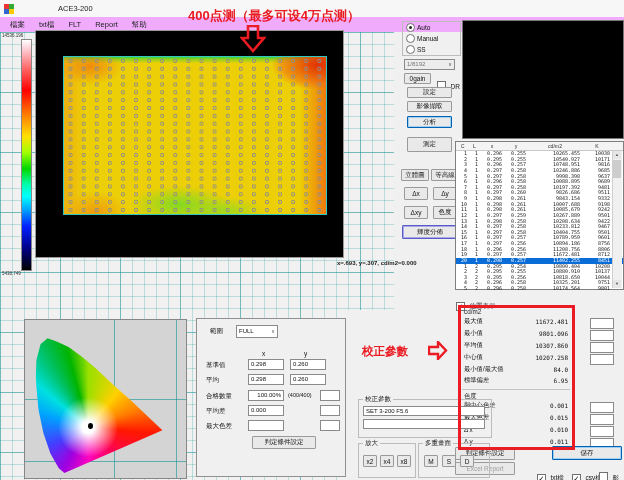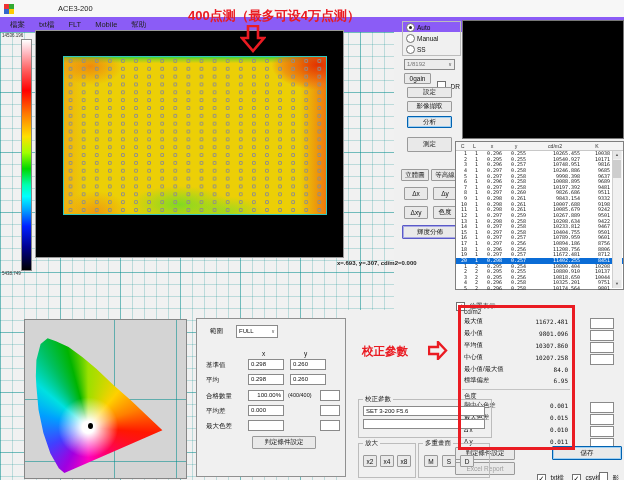--- a/index.html
+++ b/index.html
@@ -4,21 +4,21 @@
 <style>
   html,body{margin:0;padding:0;}
   .win{position:relative;width:624px;height:480px;background:#f0f0f0;overflow:hidden;
        font-family:"Liberation Sans",sans-serif;color:#111;}
   .abs{position:absolute;}
   
   .titlebar{left:0;top:0;width:624px;height:17px;background:#f7f7f7;border-bottom:1px solid #e2e2e2;display:flex;align-items:center;}
   .appicon{width:10px;height:10px;margin:0 6px 0 4px;display:grid;grid-template-columns:5px 5px;grid-template-rows:5px 5px;}
   .appicon i{display:block;}
   .title-text{font-size:7.5px;color:#222;margin-left:38px;}
-  .menubar{left:0;top:17px;width:624px;height:15px;background:#8b5cf6;display:flex;align-items:flex-end;padding-left:3px;box-sizing:border-box;}
+  .menubar{left:0;top:17px;width:624px;height:15px;background:#f0abfc;display:flex;align-items:flex-end;padding-left:3px;box-sizing:border-box;}
   .menu-item{font-size:7.5px;padding:0 7px;color:#222;line-height:14px;}
   
   .gridbg{background-color:#f1f1f1;
     background-image:
       linear-gradient(rgba(0,140,140,.40) 1px, transparent 1px),
       linear-gradient(90deg, rgba(0,140,140,.40) 1px, transparent 1px),
       linear-gradient(rgba(0,140,140,.22) 1px, transparent 1px),
       linear-gradient(90deg, rgba(0,140,140,.22) 1px, transparent 1px);
     background-size:60px 60px,60px 60px,12px 12px,12px 12px;}
   .patch{background:#f0f0f0;}
@@ -101,21 +101,21 @@
         <i style="background:#36c"></i>
         <i style="background:#fc0"></i>
     </span>
     <span class="title-text">ACE3-200</span>
   </div>
 
   <div class="abs menubar">
       <span class="menu-item">檔案</span>
       <span class="menu-item">txt檔</span>
       <span class="menu-item">FLT</span>
-      <span class="menu-item">Mobile</span>
+      <span class="menu-item">Report</span>
       <span class="menu-item">幫助</span>
     </div>
 
   <div class="abs gridbg" style="left:0;top:32px;width:400px;height:448px;"></div>
   <div class="abs patch" style="left:344px;top:310px;width:56px;height:170px;"></div>
   <div class="abs patch" style="left:394px;top:32px;width:70px;height:448px;"></div>
 
   <div class="abs cb-num" style="left:2px;top:33px;">14536.196</div>
   <div class="abs cbar" style="left:21px;top:39px;"></div>
   <div class="abs cb-num" style="left:2px;top:271px;">5438.749</div>

